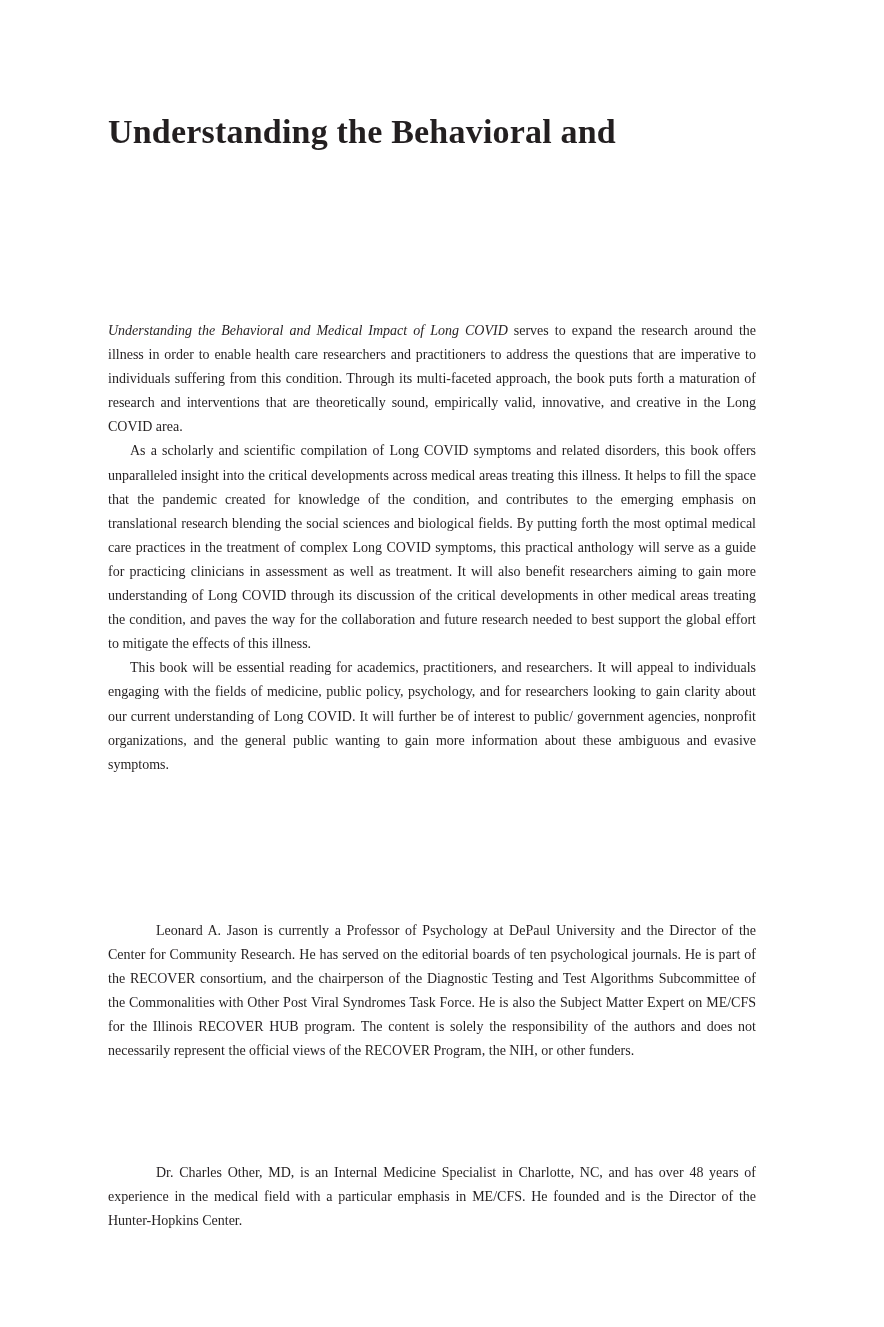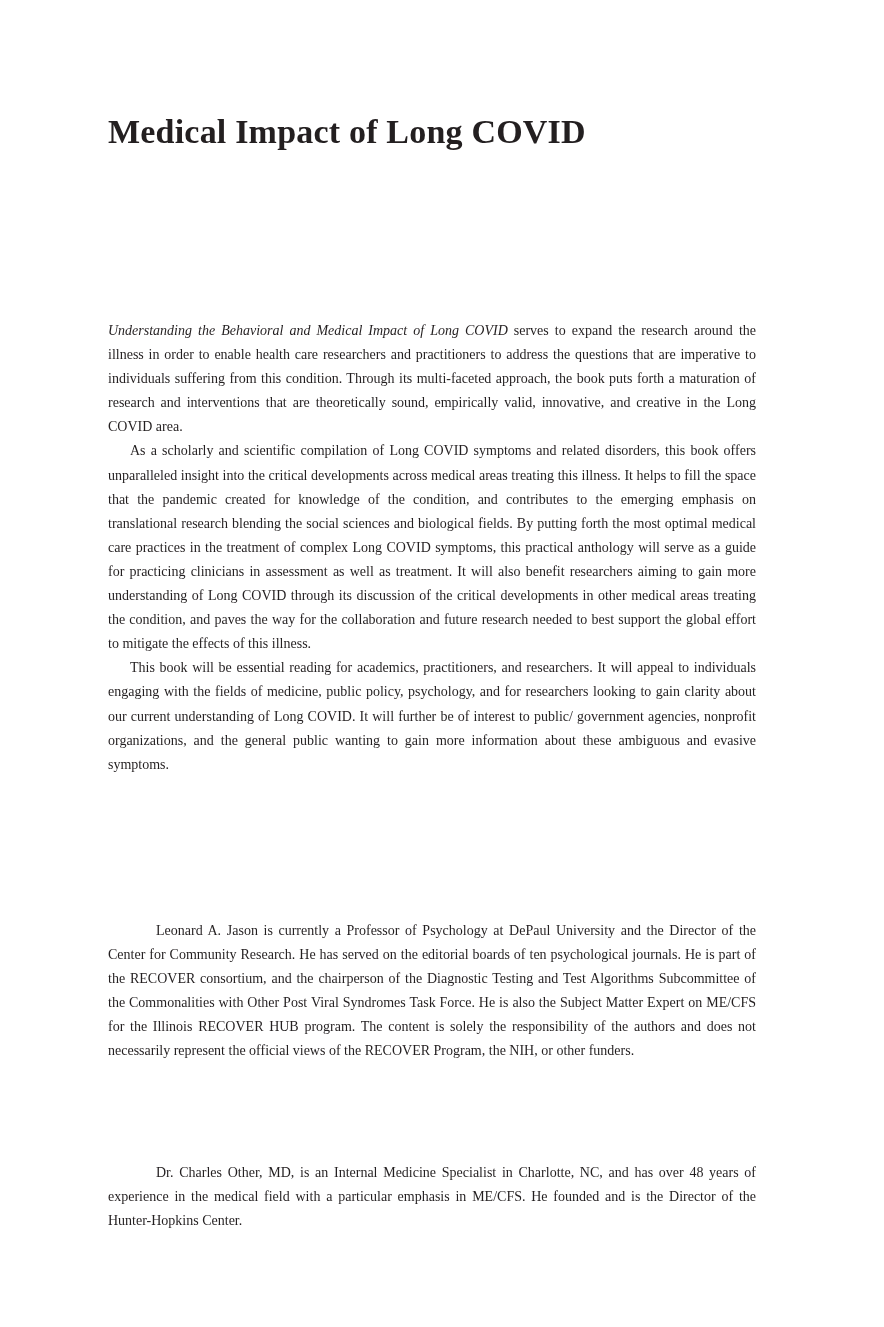--- a/index.html
+++ b/index.html
@@ -52,21 +52,21 @@
     .bio p { margin: 0; text-align: justify; }
     .bold-name { font-weight: normal; margin-left: 48px; }
     .italic-title { font-style: italic; }
   </style>
 </head>
 <body>
 
 <div class="page">
 
   <h1 class="title">
-    <span>Medical Impact of Long COVID</span>
+    <span>Understanding the Behavioral and</span>
   </h1>
 
   <div class="body-text desc">
     <p><span class="italic-title">Understanding the Behavioral and Medical Impact of Long COVID</span><span> serves to expand the research around the illness in order to enable health care researchers and practitioners to address the questions that are imperative to individuals suffering from this condition. Through its multi-faceted approach, the book puts forth a maturation of research and interventions that are theoretically sound, empirically valid, innovative, and creative in the Long COVID area.</span></p>
     <p>As a scholarly and scientific compilation of Long COVID symptoms and related disorders, this book offers unparalleled insight into the critical developments across medical areas treating this illness. It helps to fill the space that the pandemic created for knowledge of the condition, and contributes to the emerging emphasis on translational research blending the social sciences and biological fields. By putting forth the most optimal medical care practices in the treatment of complex Long COVID symptoms, this practical anthology will serve as a guide for practicing clinicians in assessment as well as treatment. It will also benefit researchers aiming to gain more understanding of Long COVID through its discussion of the critical developments in other medical areas treating the condition, and paves the way for the collaboration and future research needed to best support the global effort to mitigate the effects of this illness.</p>
     <p>This book will be essential reading for academics, practitioners, and researchers. It will appeal to individuals engaging with the fields of medicine, public policy, psychology, and for researchers looking to gain clarity about our current understanding of Long COVID. It will further be of interest to public/ government agencies, nonprofit organizations, and the general public wanting to gain more information about these ambiguous and evasive symptoms.</p>
   </div>
 
   <div class="body-text bio bio1">
     <p><span class="bold-name">Leonard A. Jason</span><span> is currently a Professor of Psychology at DePaul University and the Director of the Center for Community Research. He has served on the editorial boards of ten psychological journals. He is part of the RECOVER consortium, and the chairperson of the Diagnostic Testing and Test Algorithms Subcommittee of the Commonalities with Other Post Viral Syndromes Task Force. He is also  the Subject Matter Expert on ME/CFS for the Illinois RECOVER HUB program. The content is solely the responsibility of the authors and does not necessarily represent the official views of the RECOVER Program, the NIH, or other funders.</span></p>

